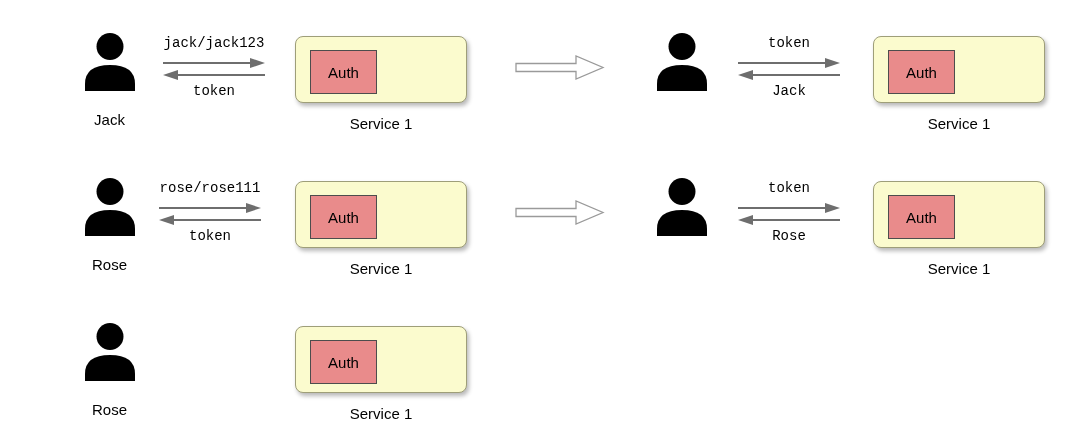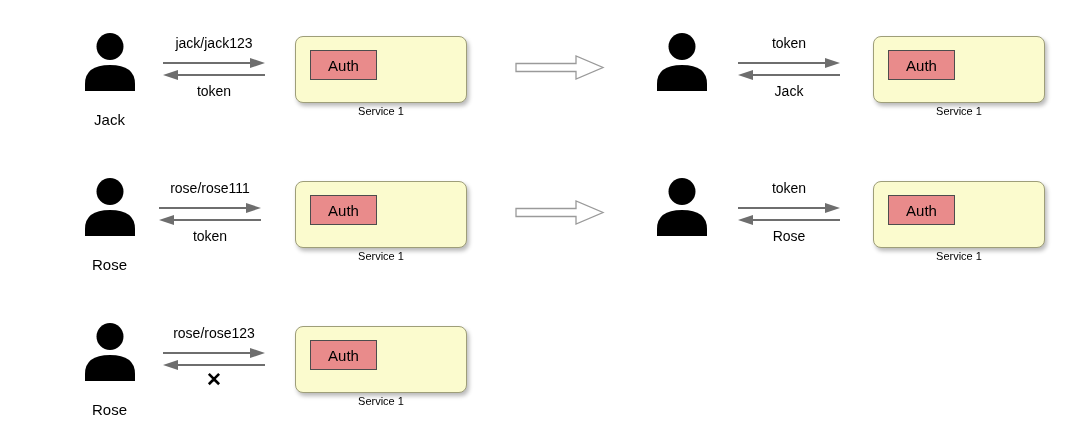--- a/index.html
+++ b/index.html
@@ -11,45 +11,45 @@
     overflow:hidden;
   }
   .flow { position:absolute; width:400px; height:110px; }
 
   .person { position:absolute; left:0; top:0; width:53px; text-align:center; }
   .person-icon { display:block; margin:0 auto; }
   .person-icon ellipse, .person-icon path { fill:var(--icon-color,#000); }
   .person-name { margin-top:21px; font-size:15px; line-height:16px; }
 
   .channel { position:absolute; top:0; display:flex; flex-direction:column; align-items:center; }
-  .msg-label { font-size:14px; line-height:16px; margin-top:2px; white-space:nowrap; }
+  .msg-label { font-size:14px; line-height:16px; margin-top:2px; white-space:nowrap;font-family:Liberation Mono, monospace; }
   .arrow { display:block; }
   .arrow-right { margin-top:7px; }
   .arrow-left  { margin-top:2px; }
   .arrow line    { stroke:var(--arrow-color,#6e6e6e); stroke-width:2; }
   .arrow polygon { fill:var(--arrow-color,#6e6e6e); }
   .response { margin-top:3px; }
   .x-mark { font-size:19px; font-weight:700; line-height:16px; margin-top:2px; }
 
   .service-wrap { position:absolute; top:3px; width:172px; text-align:center; }
   .service-box {
     position:relative; width:172px; height:67px; box-sizing:border-box;
     background:var(--service-fill,#FBFBCE);
     border:1px solid var(--service-border,#9E9E79);
     border-radius:8px;
     box-shadow:2px 3px 4px rgba(0,0,0,0.28);
   }
   .auth-box {
-    position:absolute; left:14px; top:13px; width:67px; height:30px; box-sizing:border-box;
+    position:absolute; left:14px; top:13px; width:67px; height:44px; box-sizing:border-box;
     background:var(--auth-fill,#E98B8B);
     border:1px solid var(--auth-border,#4D4D4D);
     display:flex; align-items:center; justify-content:center;
     font-size:15px;
   }
-  .service-name { margin-top:0; font-size:11px; line-height:16px; }
+  .service-name { margin-top:13px; font-size:15px; line-height:16px; }
 
   .transition-arrow { position:absolute; }
   .transition-arrow polygon { fill:#ffffff; stroke:var(--transition-arrow-border,#9A9A9A); stroke-width:1.3; }
 </style>
 </head>
 <body>
 
 <div class="canvas">
 
   <div class="flow" style="left:83px; top:33px;">
@@ -165,32 +165,20 @@
   </div>
 
   <div class="flow" style="left:83px; top:323px;">
     <div class="person">
       <svg class="person-icon" width="52" height="58" viewBox="0 0 52 58">
         <ellipse cx="26" cy="13.5" rx="13.5" ry="13.5"></ellipse>
         <path d="M1,58 L1,51 Q1,32 26,32 Q51,32 51,51 L51,58 Z"></path>
       </svg>
       <div class="person-name">Rose</div>
     </div>
-    <div class="channel" style="left:80px; width:102px;">
-      <div class="msg-label">rose/rose123</div>
-      <svg class="arrow arrow-right" width="102" height="10" viewBox="0 0 102 10">
-        <line x1="0" y1="5" x2="89" y2="5"></line>
-          <polygon points="87,0 102,5 87,10"></polygon>
-      </svg>
-      <svg class="arrow arrow-left" width="102" height="10" viewBox="0 0 102 10">
-        <line x1="13" y1="5" x2="102" y2="5"></line>
-          <polygon points="15,0 0,5 15,10"></polygon>
-      </svg>
-      <div class="msg-label x-mark">✕</div>
-    </div>
     <div class="service-wrap" style="left:212px;">
       <div class="service-box">
         <div class="auth-box">Auth</div>
       </div>
       <div class="service-name">Service 1</div>
     </div>
   </div>
 
   <svg class="transition-arrow" style="left:515px; top:54px;" width="90" height="27" viewBox="0 0 90 27">
     <polygon points="1,9.5 61,9.5 61,2 88,13.5 61,25 61,17.5 1,17.5"></polygon>

